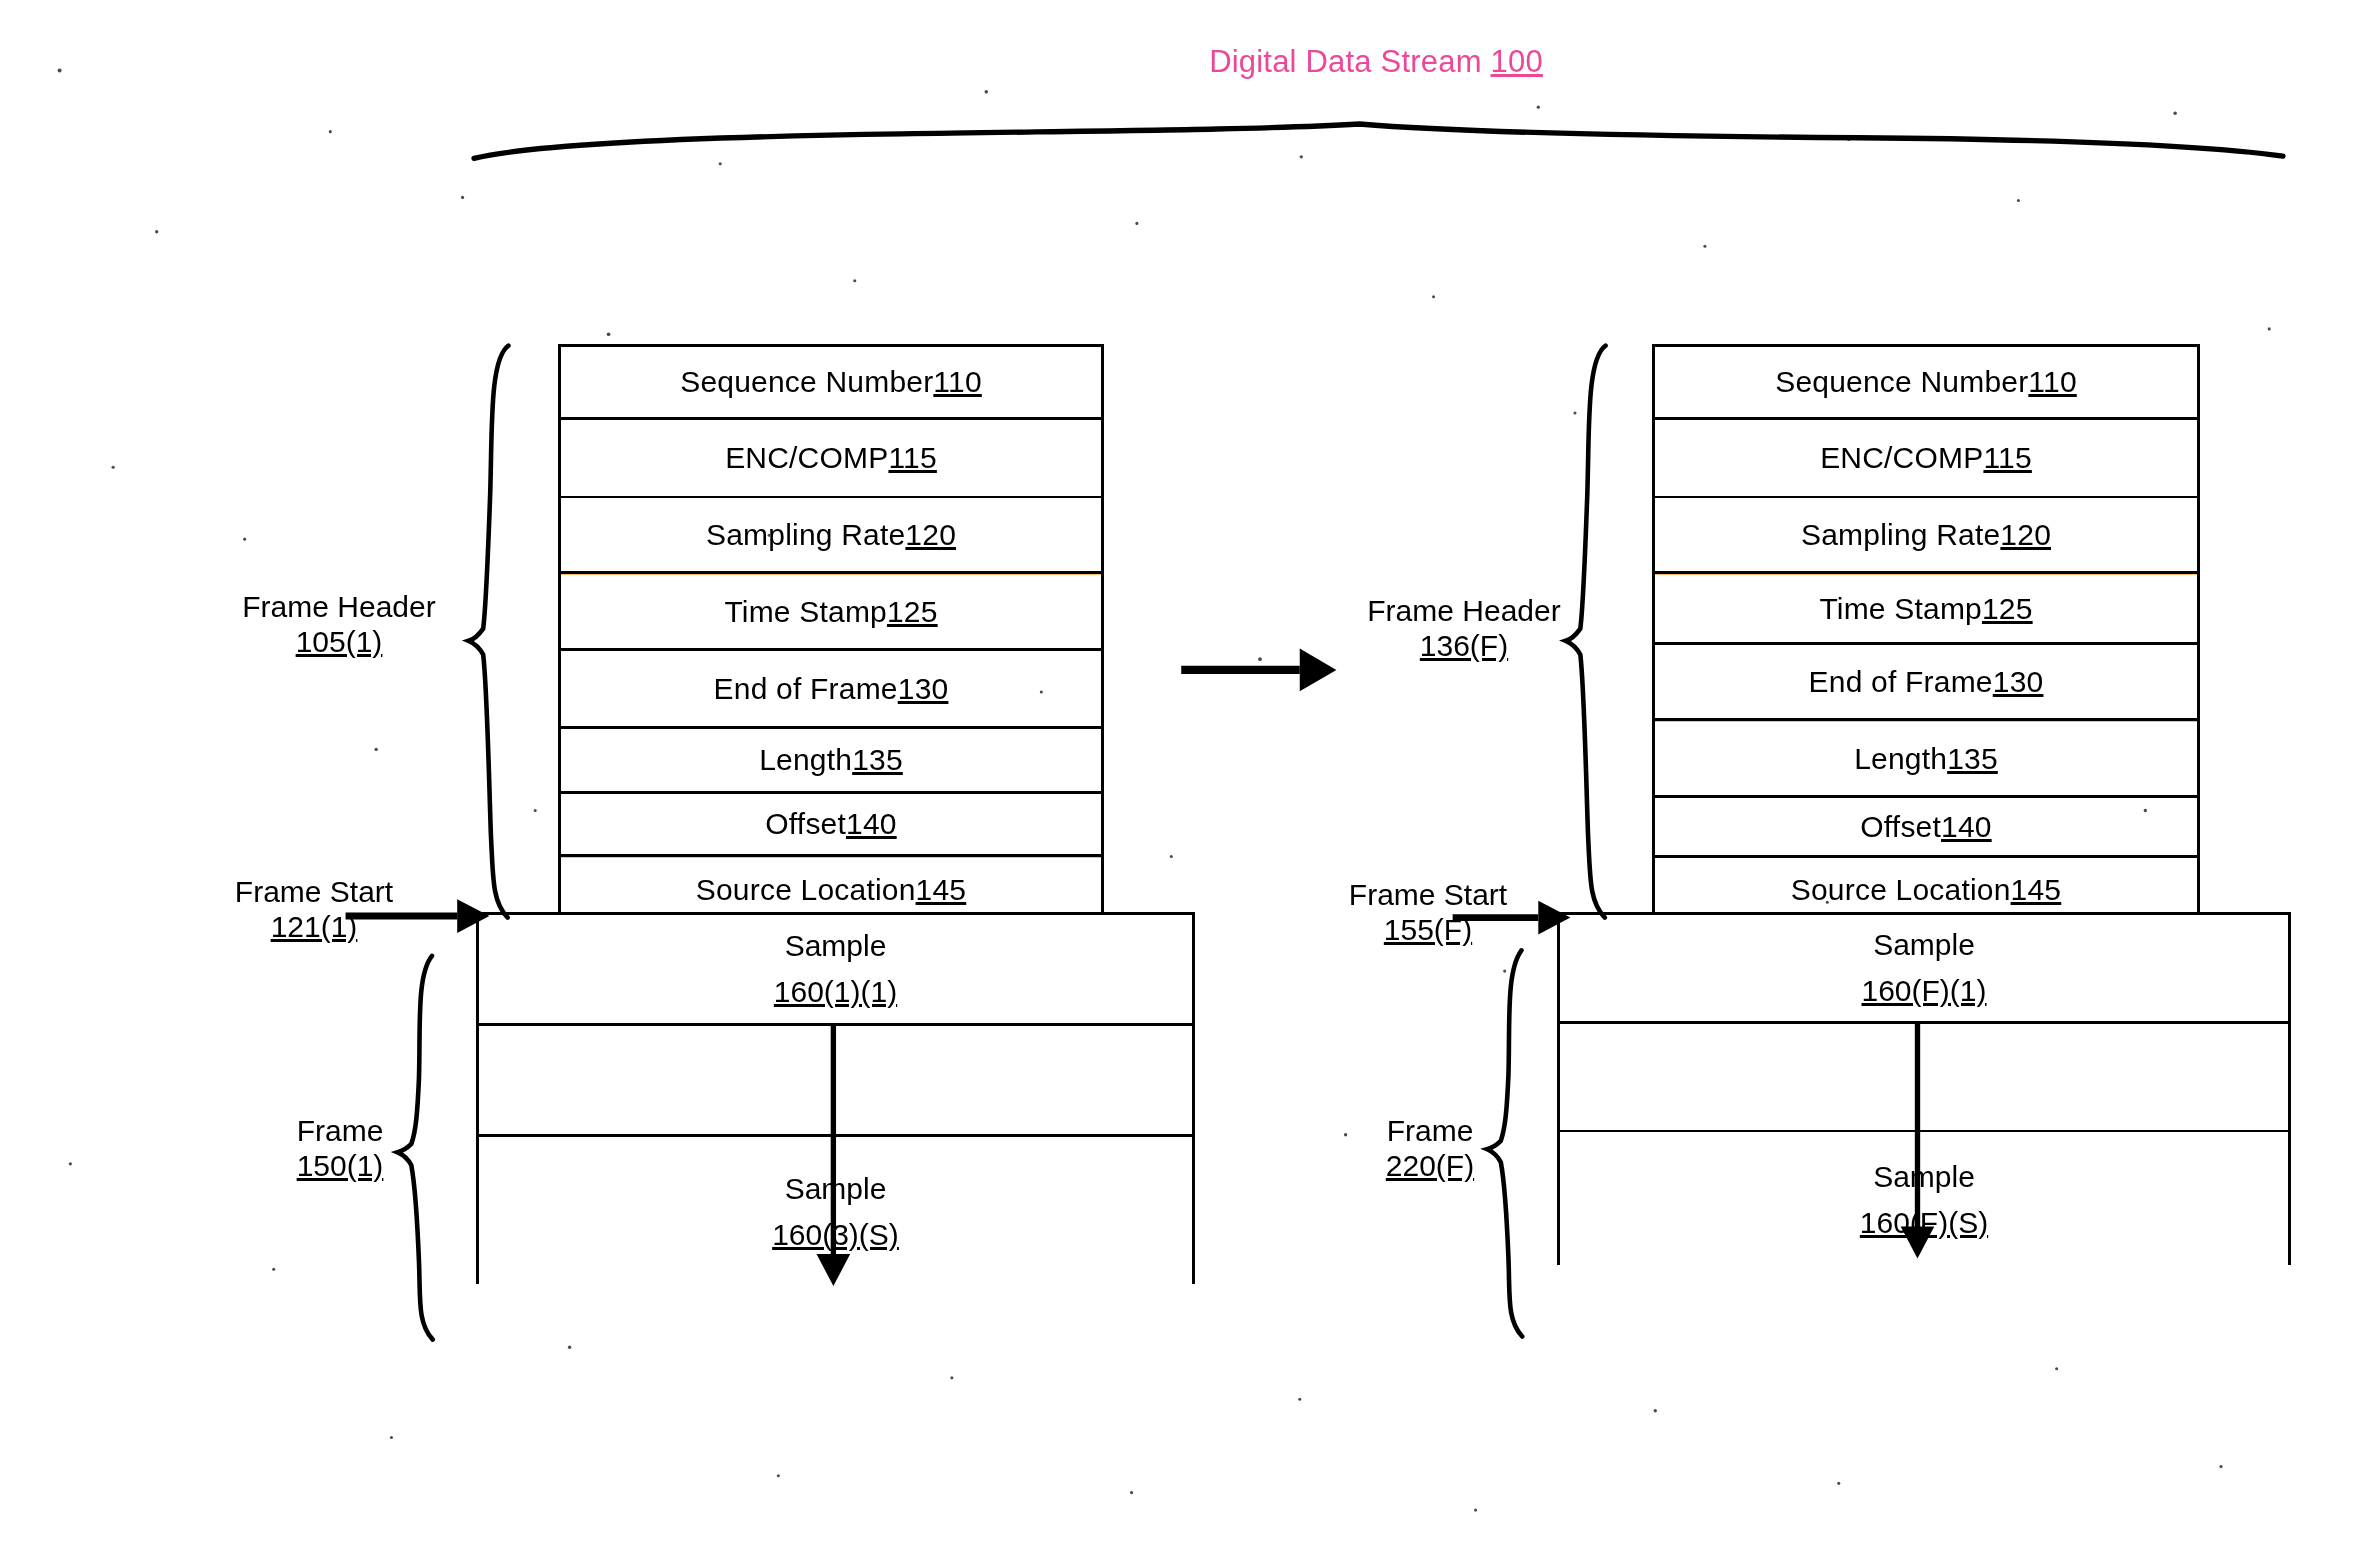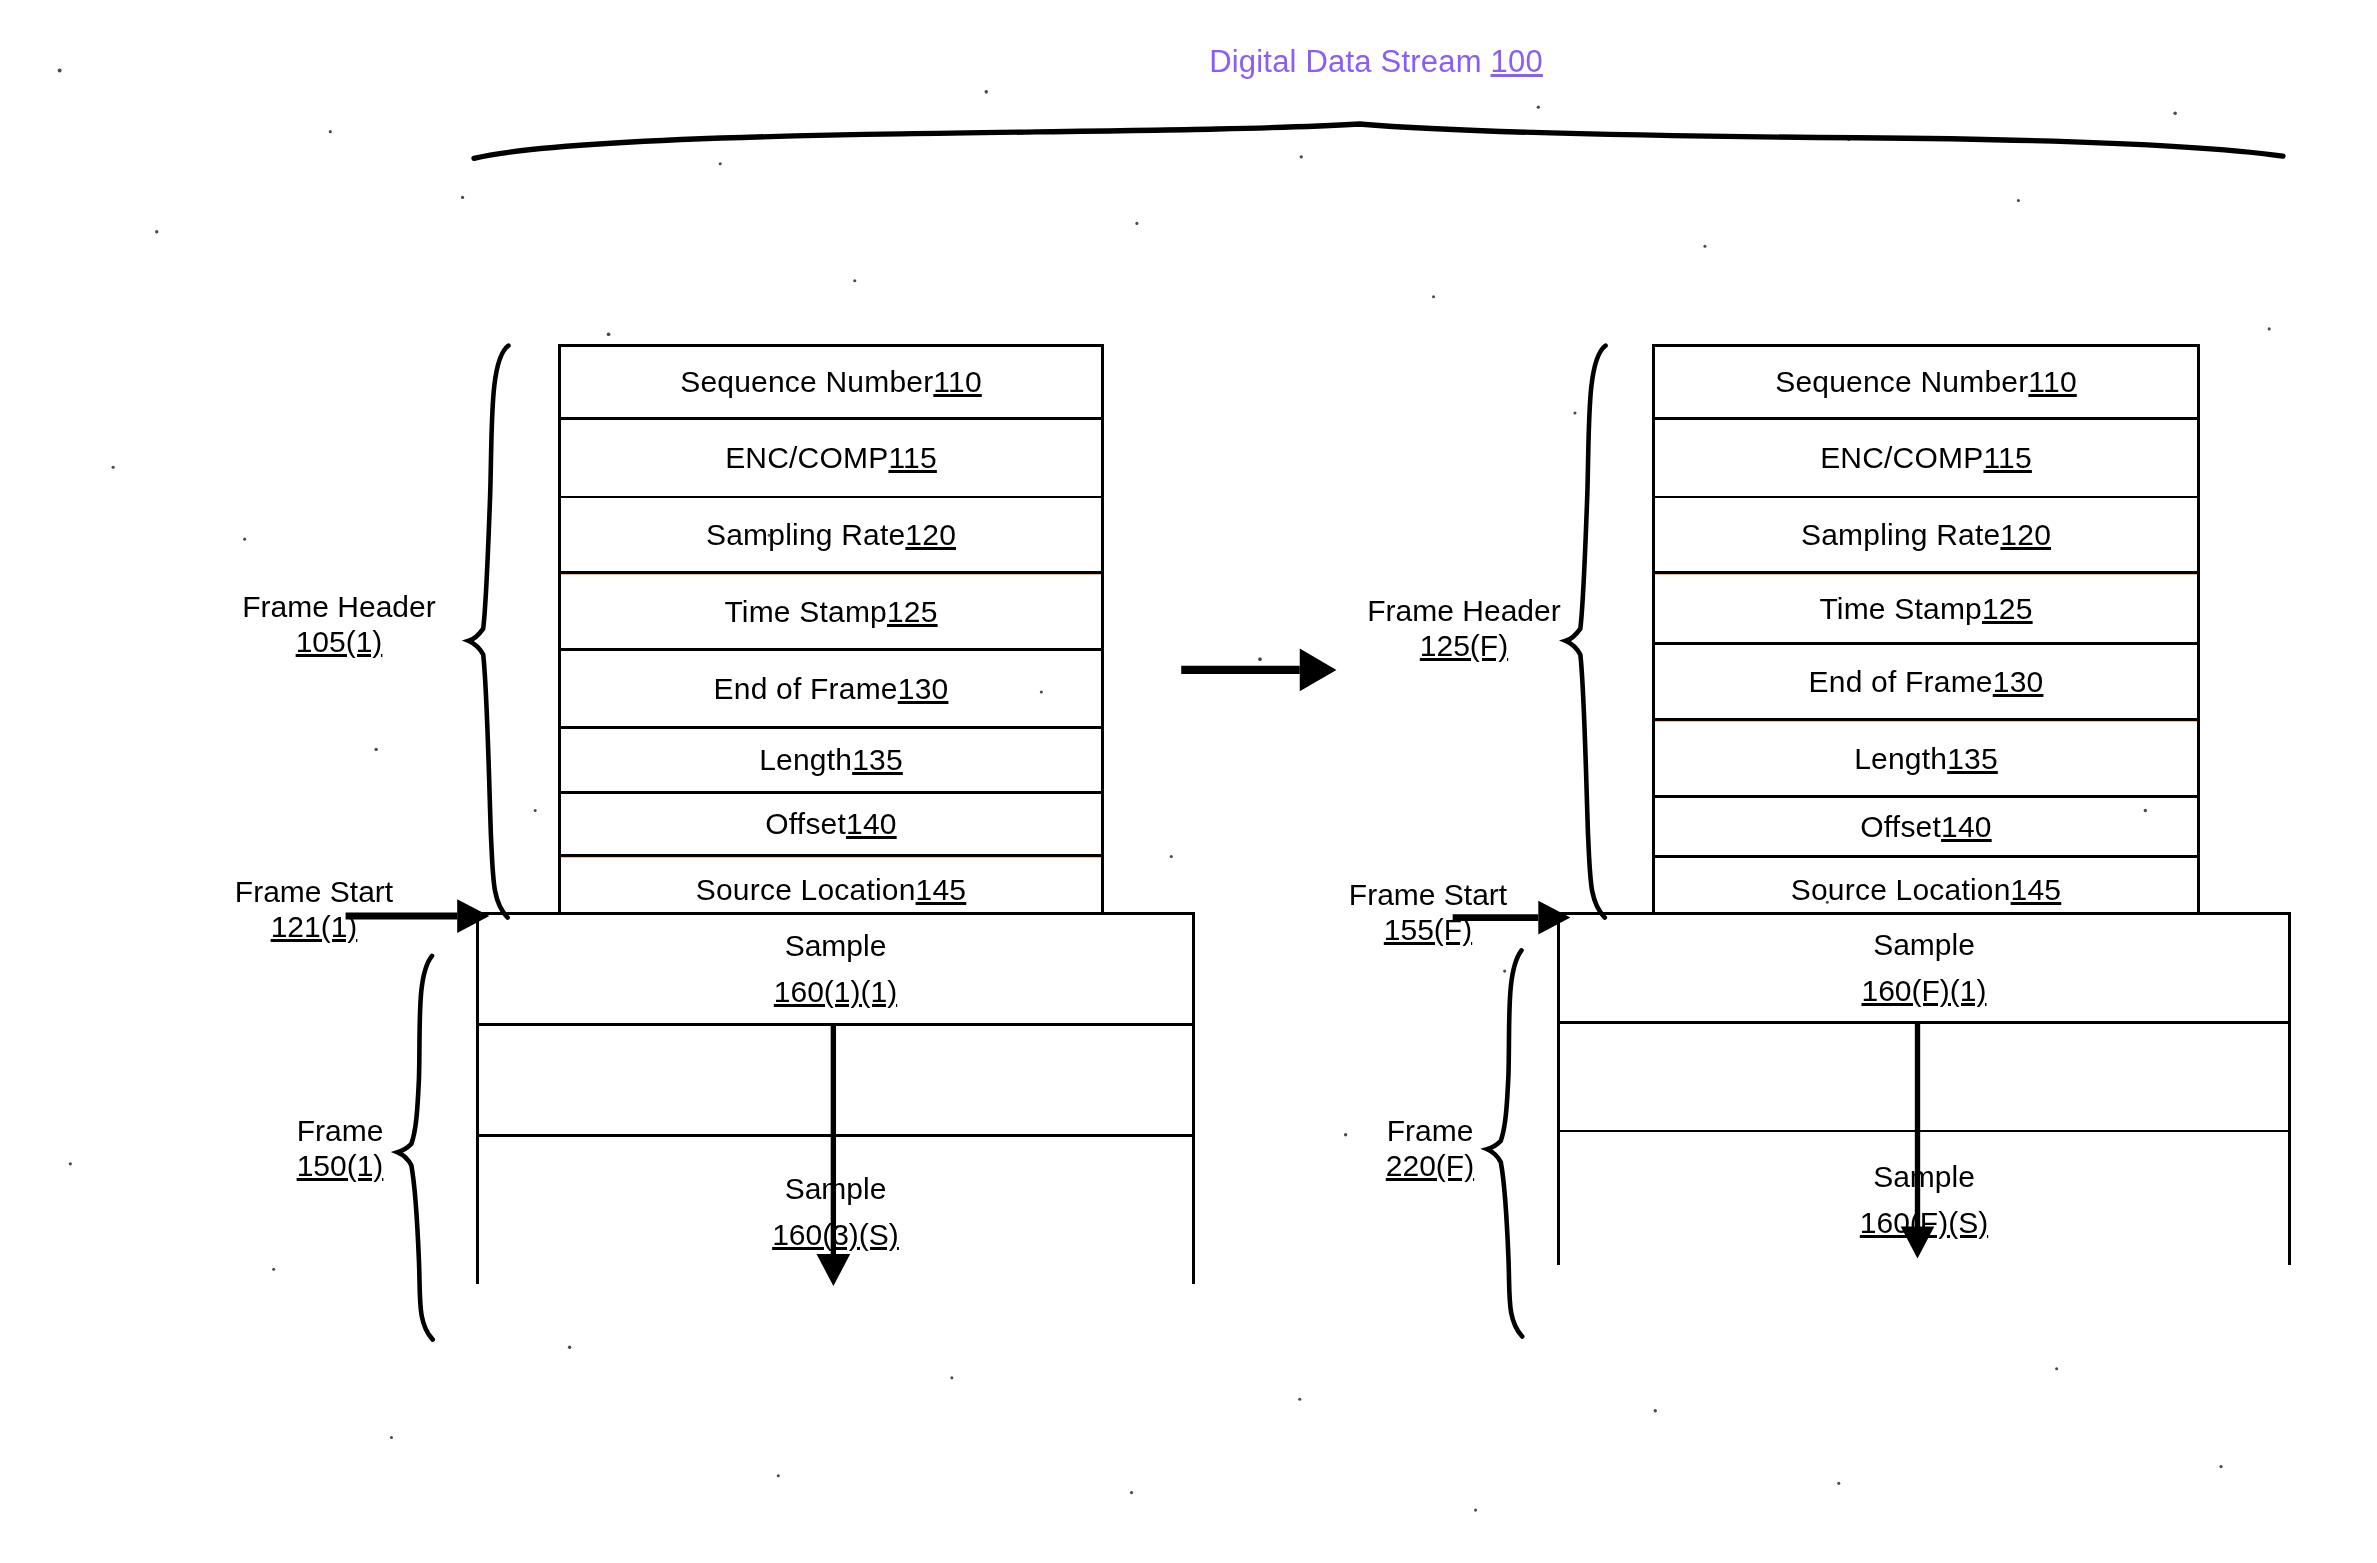--- a/index.html
+++ b/index.html
@@ -15,21 +15,21 @@
     background: #ffffff;
     font-family: "Liberation Sans", sans-serif;
     color: #000000;
     overflow: hidden;
   }
 
   
   .txt {
     position: absolute;
     font-family: "Liberation Sans", sans-serif;
-    color: #8b5cf6;
+    color: #ec4899;
     white-space: nowrap;
     line-height: 1.05;
   }
   .ctr {
     text-align: center;
     transform: translateX(-50%);
   }
 
   
   .fig-title {
@@ -280,21 +280,21 @@
     </div>
     <div class="smp-row" style="top:109px; height:109px;"></div>
     <div class="smp-row last" style="top:217px; height:136px;">
       <span class="l1">Sample</span>
       <span class="l2">160(F)(S)</span>
     </div>
   </div>
 
   <div class="callout ctr" style="left:1464px; top:593px; width:321px;">
     <div>Frame Header</div>
-    <div class="ref">125(F)</div>
+    <div class="ref">136(F)</div>
   </div>
 
   <div class="callout ctr" style="left:1428px; top:877px; width:260px;">
     <div>Frame Start</div>
     <div class="ref">155(F)</div>
   </div>
 
   <div class="callout ctr" style="left:1430px; top:1113px; width:229px;">
     <div>Frame</div>
     <div class="ref">220(F)</div>

